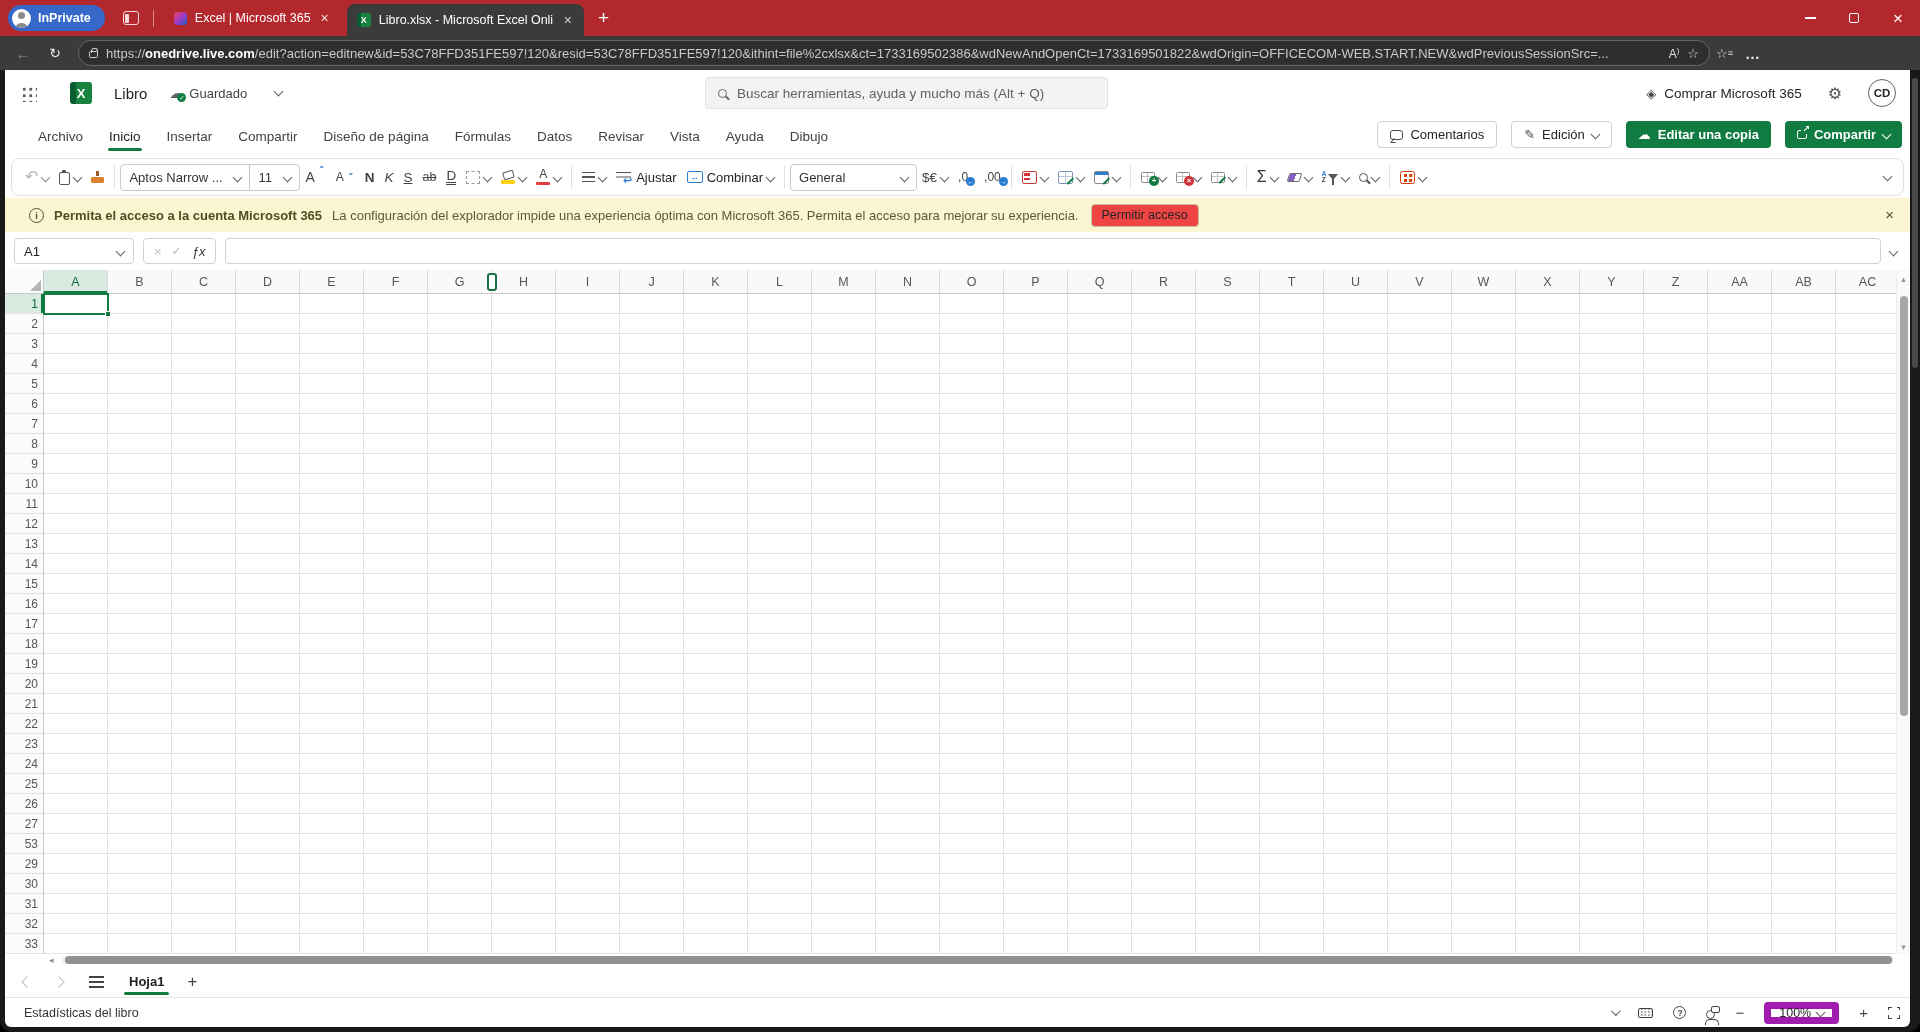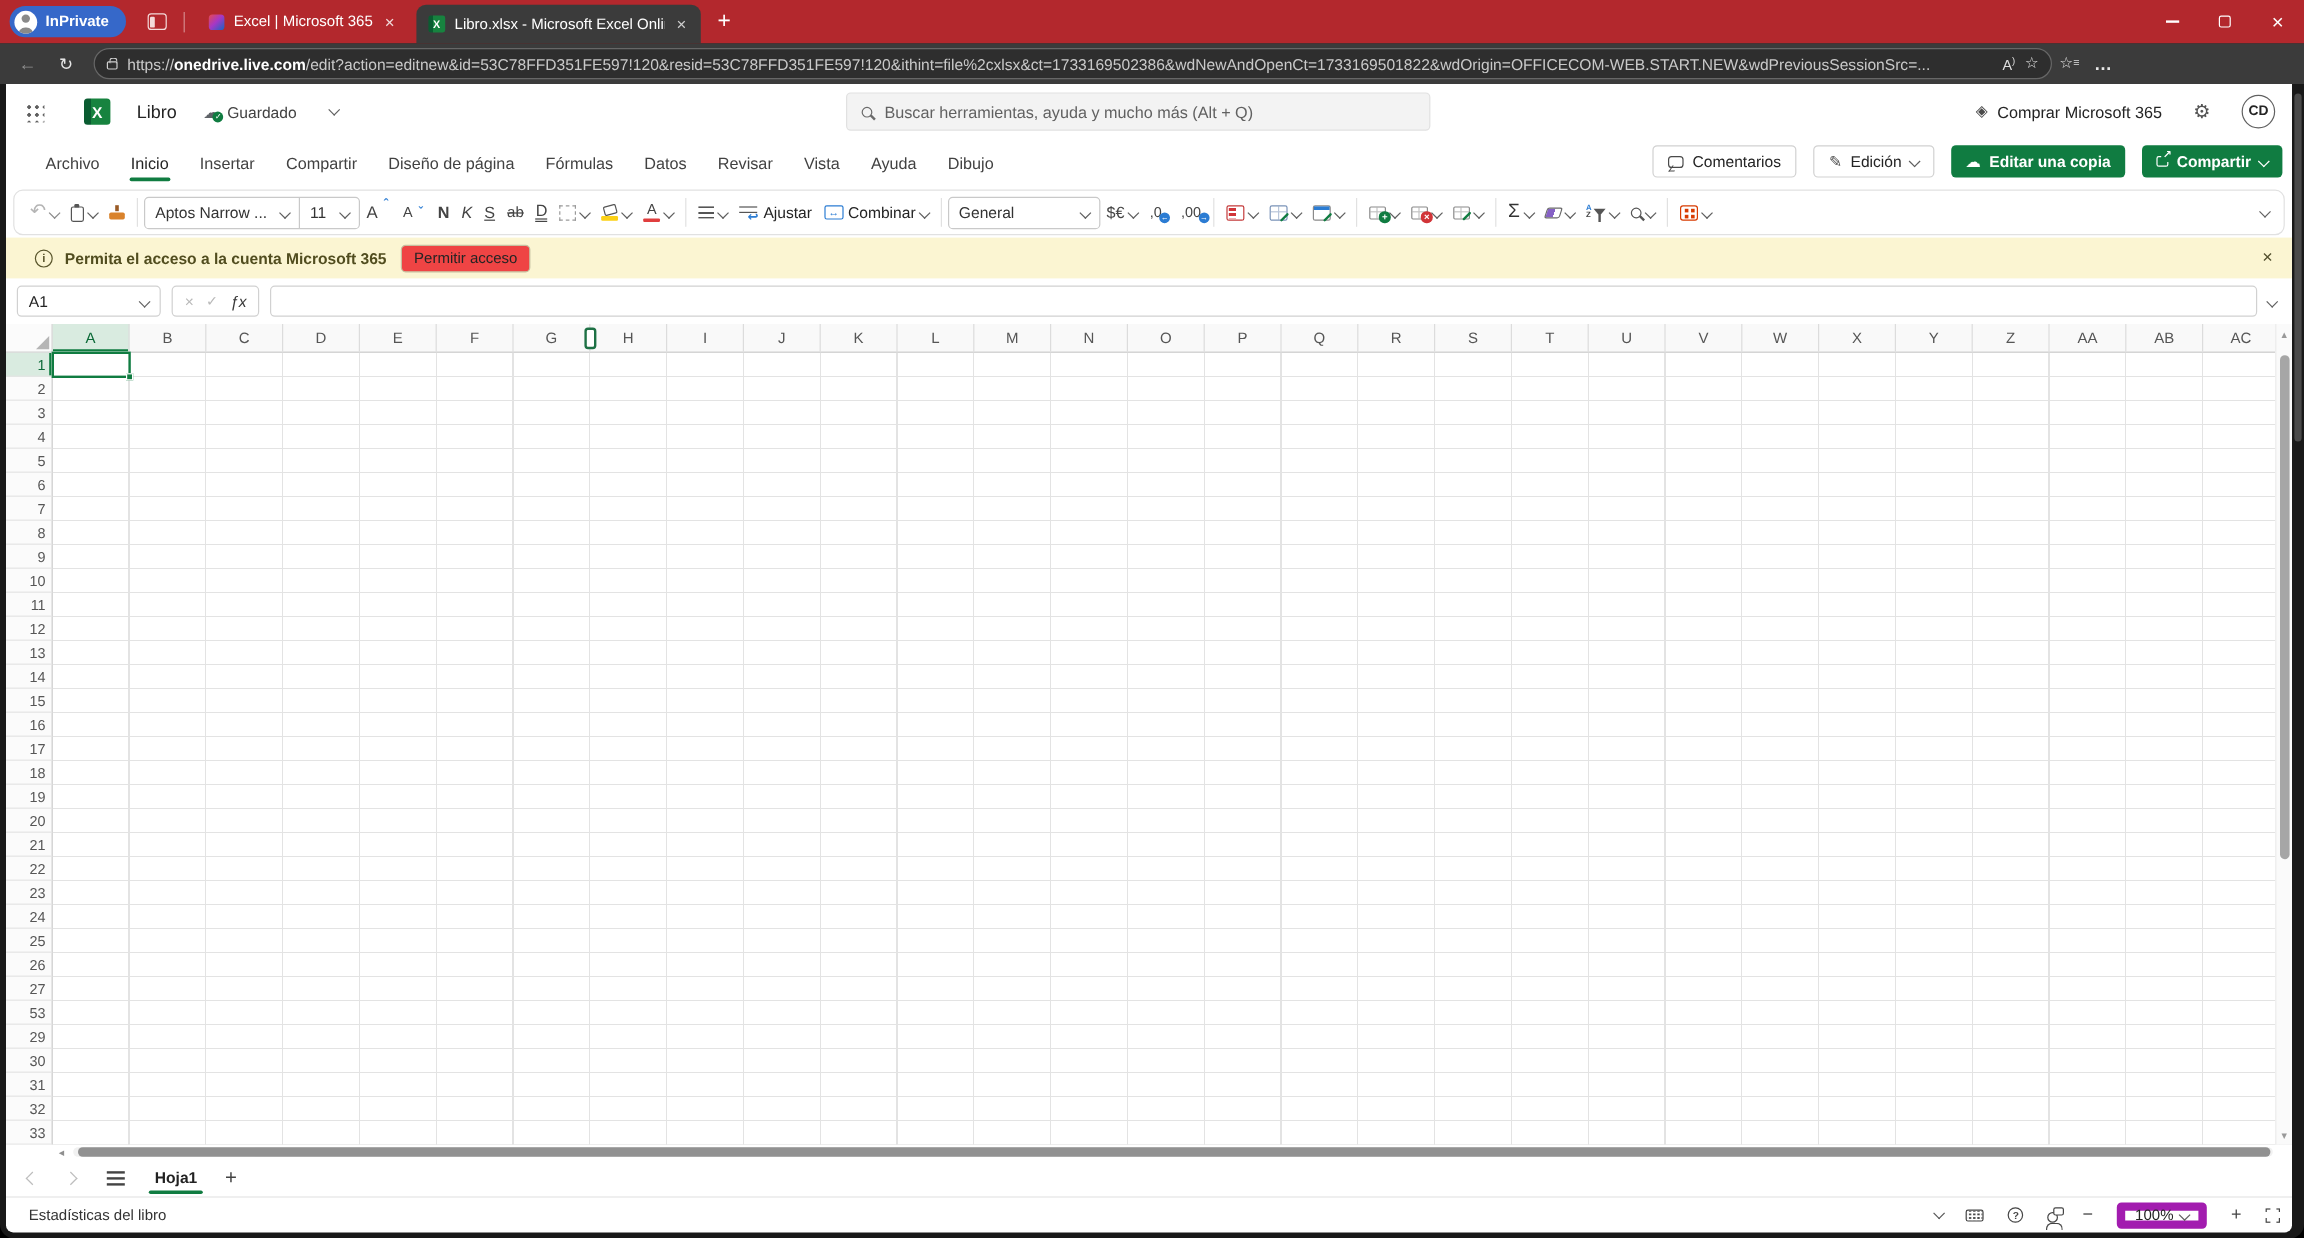--- a/index.html
+++ b/index.html
@@ -56,21 +56,21 @@
   .o365{height:46px;display:flex;align-items:center;position:relative}
   .waffle{width:17px;height:17px;margin-left:15px;background-image:radial-gradient(#5f5f5f 1.5px,transparent 1.7px);background-size:6.5px 6.5px;background-position:1px 1px}
   .xl-logo{width:22px;height:22px;border-radius:3px;background:linear-gradient(to right,#0a5c31 0 6px,#17833f 6px);color:#fff;font-weight:700;font-size:13px;display:flex;align-items:center;justify-content:center;margin-left:33px}
   .doc-title{font-size:15px;color:#242424;margin-left:22px}
   .saved{display:flex;align-items:center;gap:6px;margin-left:22px}
   .cloud{position:relative;font-size:14px;color:#5f6368;line-height:14px}
   .cloud::after{content:"✓";position:absolute;right:-3px;bottom:-2px;width:9px;height:9px;border-radius:50%;background:#107c41;color:#fff;font-size:6.5px;display:flex;align-items:center;justify-content:center}
   .saved-label{font-size:13px;color:#424242}
   .chv{width:7px;height:7px;border-right:1.4px solid #5f5f5f;border-bottom:1.4px solid #5f5f5f;transform:rotate(45deg);display:inline-block;flex:0 0 auto}
   .hdr-chv{margin-left:28px;margin-top:-3px}
-  .searchbox{position:absolute;left:700px;top:7px;width:487px;height:32px;background:#f3f3f3;border:1px solid #e1e1e1;border-radius:4px;display:flex;align-items:center;padding:12px 12px;gap:10px}
+  .searchbox{position:absolute;left:700px;top:7px;width:403px;height:32px;background:#f3f3f3;border:1px solid #e1e1e1;border-radius:4px;display:flex;align-items:center;padding:12px 12px;gap:10px}
   .s-ico{width:9px;height:9px;border:1.6px solid #6a6a6a;border-radius:50%;position:relative;flex:0 0 auto}
   .s-ico::after{content:"";position:absolute;width:5px;height:1.6px;background:#6a6a6a;transform:rotate(45deg);right:-4px;bottom:-2px}
   .searchbox input{border:none;background:transparent;outline:none;font-size:13.5px;color:#424242;width:100%;font-family:inherit}
   .searchbox input::placeholder{color:#616161}
   .hdr-right{position:absolute;right:14px;top:0;height:46px;display:flex;align-items:center;gap:26px}
   .buy{display:flex;align-items:center;gap:8px;font-size:13.5px;color:#242424}
   .diamond{color:#4a4a4a;font-size:13px}
   .gear{color:#545454;font-size:16px}
   .avatar{width:28px;height:28px;border-radius:50%;border:1.4px solid #616161;display:flex;align-items:center;justify-content:center;font-size:11.5px;font-weight:700;color:#242424}
 
@@ -500,20 +500,21 @@
             <span class="anlz"></span>
             <span class="chv"></span>
           </span>
         <span class="chv collapse-chv"></span>
       </div>
     </div>
 
     <div class="notif">
       <span class="info">i</span>
       <b>Permita el acceso a la cuenta Microsoft 365</b>
+      <span class="msg">La configuración del explorador impide una experiencia óptima con Microsoft 365. Permita el acceso para mejorar su experiencia.</span>
       <span class="notif-btn">Permitir acceso</span>
       <span class="notif-x">×</span>
     </div>
 
     <div class="frow">
       <span class="nbx">
           <span>A1</span>
           <span class="chv"></span>
         </span>
       <span class="fxg">

